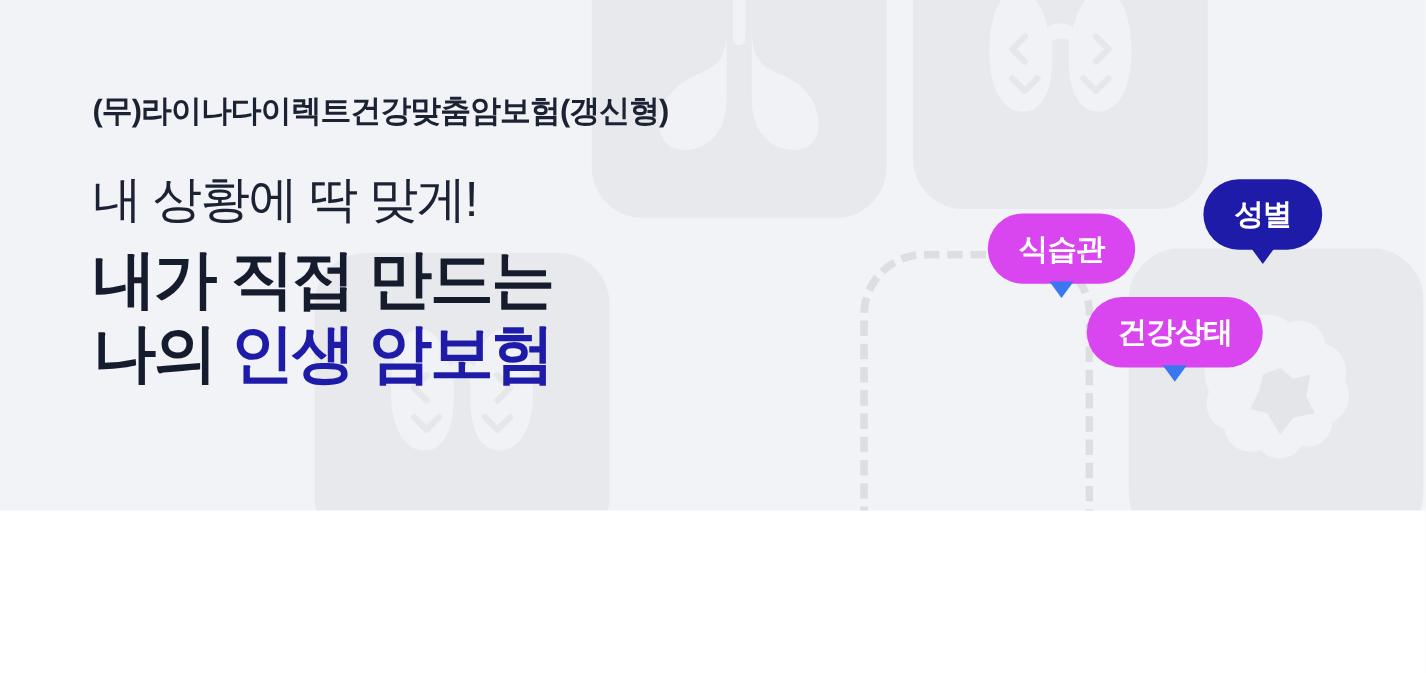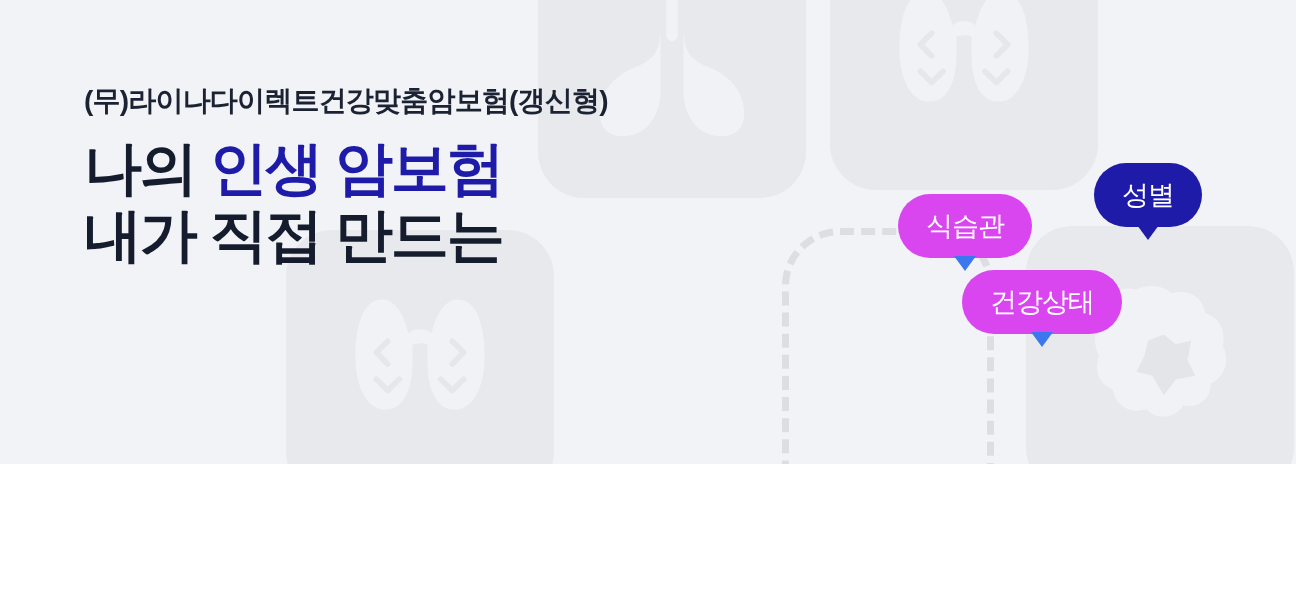--- a/index.html
+++ b/index.html
@@ -105,21 +105,21 @@
   .badge {
     position: absolute;
     display: inline-flex;
     align-items: center;
     justify-content: center;
     height: 64px;
     padding: 16px 28px;
     border-radius: 34px;
     color: #ffffff;
     font-size: 27px;
-    font-weight: 400;
+    font-weight: 700;
     letter-spacing: -1px;
     white-space: nowrap;
     z-index: 9;
   }
   .badge::after {
     content: "";
     position: absolute;
     bottom: -13px;
     left: 50%;
     margin-left: -11px;
@@ -228,33 +228,34 @@
     </div>
 
     <div class="dotbox" style="left:782px; top:228px; width:212px; height:344px;"></div>
 
     <div class="dotline" style="left:1028px; top:524px; height:92px;"></div>
 
   </div>
 
   <div class="text-block">
     <div class="product-name">(무)라이나다이렉트건강맞춤암보험(갱신형)</div>
+    <div class="lead">내 상황에 딱 맞게!</div>
     <div class="headline">
+      <div>내가 직접 만드는</div>
       <div><span>나의 </span><span class="accent">인생 암보험</span></div>
-      <div>내가 직접 만드는</div>
     </div>
   </div>
 
   <div class="badge blue" style="left:898px; top:194px;">
     <span class="lbl">식습관</span>
   </div>
 
   <div class="badge navy" style="left:1094px; top:163px;">
     <span class="lbl">성별</span>
   </div>
 
-  <div class="badge blue" style="left:962px; top:270px;justify-content:flex-end;">
+  <div class="badge blue" style="left:988px; top:270px;justify-content:flex-end;">
     <span class="lbl">건강상태</span>
   </div>
 
 
 
 </div>
 
 </body></html>

